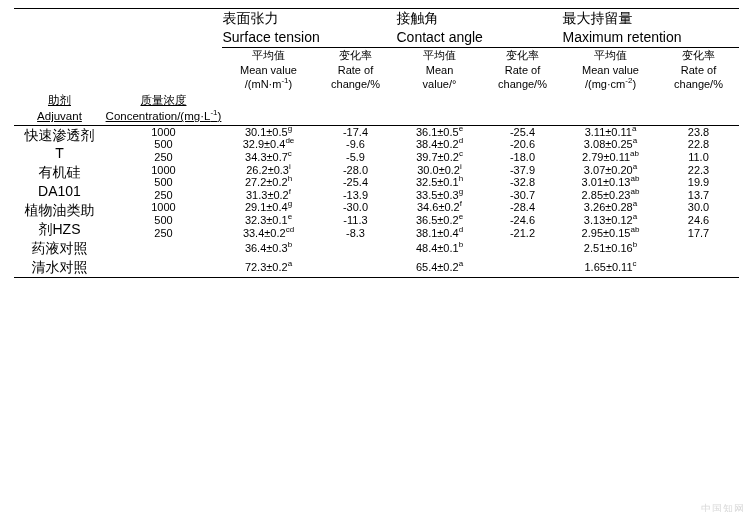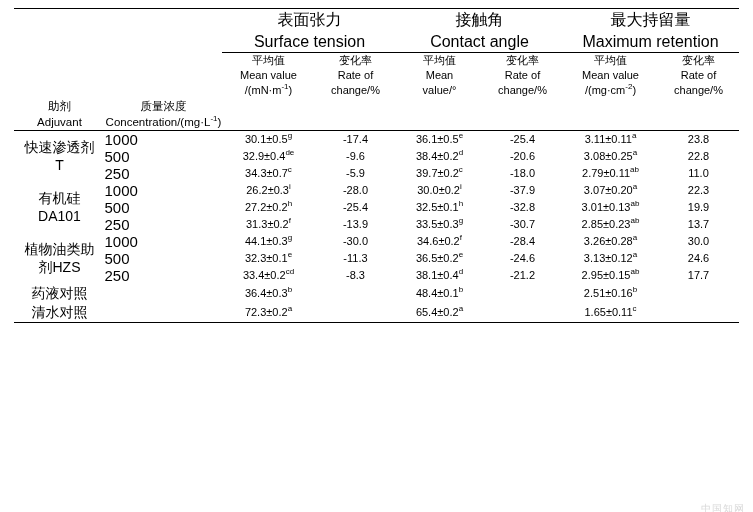--- a/index.html
+++ b/index.html
@@ -32,22 +32,22 @@
     padding: 0;
     vertical-align: middle;
     font-weight: normal;
   }
   
   .rule-top td { border-top: 1.6px solid #000; }
   .rule-mid td { border-top: 1.1px solid #000; }
   .rule-bot td { border-bottom: 1.6px solid #000; }
 
   .grp-head {
-    text-align: center;
-    font-size: 16px;
+    text-align: left;
+    font-size: 14px;
     line-height: 1.35;
     padding: 6px 2px 6px 2px;
   }
   .grp-head .cn { display: block; }
   .grp-head .en { display: block; }
   .grp-underline {
     border-bottom: 1px solid #000;
   }
   .sub-head {
     text-align: center;
@@ -55,38 +55,38 @@
     line-height: 1.35;
     padding: 5px 2px 6px 2px;
   }
   .sub-head span { display: block; }
   .stub-head {
     text-align: center;
     font-size: 11.5px;
     line-height: 1.4;
     padding: 5px 2px 6px 2px;
   }
-  .stub-head span { display: block; }
+  .stub-head span { display: block; text-decoration: underline; }
 
   td.cell {
     text-align: center;
     padding: 8px 2px;
     font-size: 11px;
     white-space: nowrap;
   }
   td.adj {
     text-align: center;
     font-size: 14px;
     line-height: 1.35;
     padding: 8px 2px;
   }
   td.adj span { display: block; }
   td.conc {
-    text-align: left;
-    font-size: 15px;
+    text-align: center;
+    font-size: 11px;
     padding: 8px 2px;
   }
   sup { font-size: 8px; vertical-align: super; line-height: 0; }
 
   .watermark {
     position: absolute;
     right: 8px;
     bottom: 4px;
     font-size: 10px;
     color: #d9d9d9;
@@ -247,21 +247,21 @@
       <td class="cell"><span>2.85±0.23</span><sup>ab</sup></td>
       <td class="cell">13.7</td>
     </tr>
 
     <tr>
       <td class="adj" rowspan="3">
         <span>植物油类助</span>
         <span>剂HZS</span>
       </td>
       <td class="conc">1000</td>
-      <td class="cell"><span>44.1±0.3</span><sup>g</sup></td>
+      <td class="cell"><span>29.1±0.4</span><sup>g</sup></td>
       <td class="cell">-30.0</td>
       <td class="cell"><span>34.6±0.2</span><sup>f</sup></td>
       <td class="cell">-28.4</td>
       <td class="cell"><span>3.26±0.28</span><sup>a</sup></td>
       <td class="cell">30.0</td>
     </tr>
 
     <tr>
       <td class="conc">500</td>
       <td class="cell"><span>32.3±0.1</span><sup>e</sup></td>

